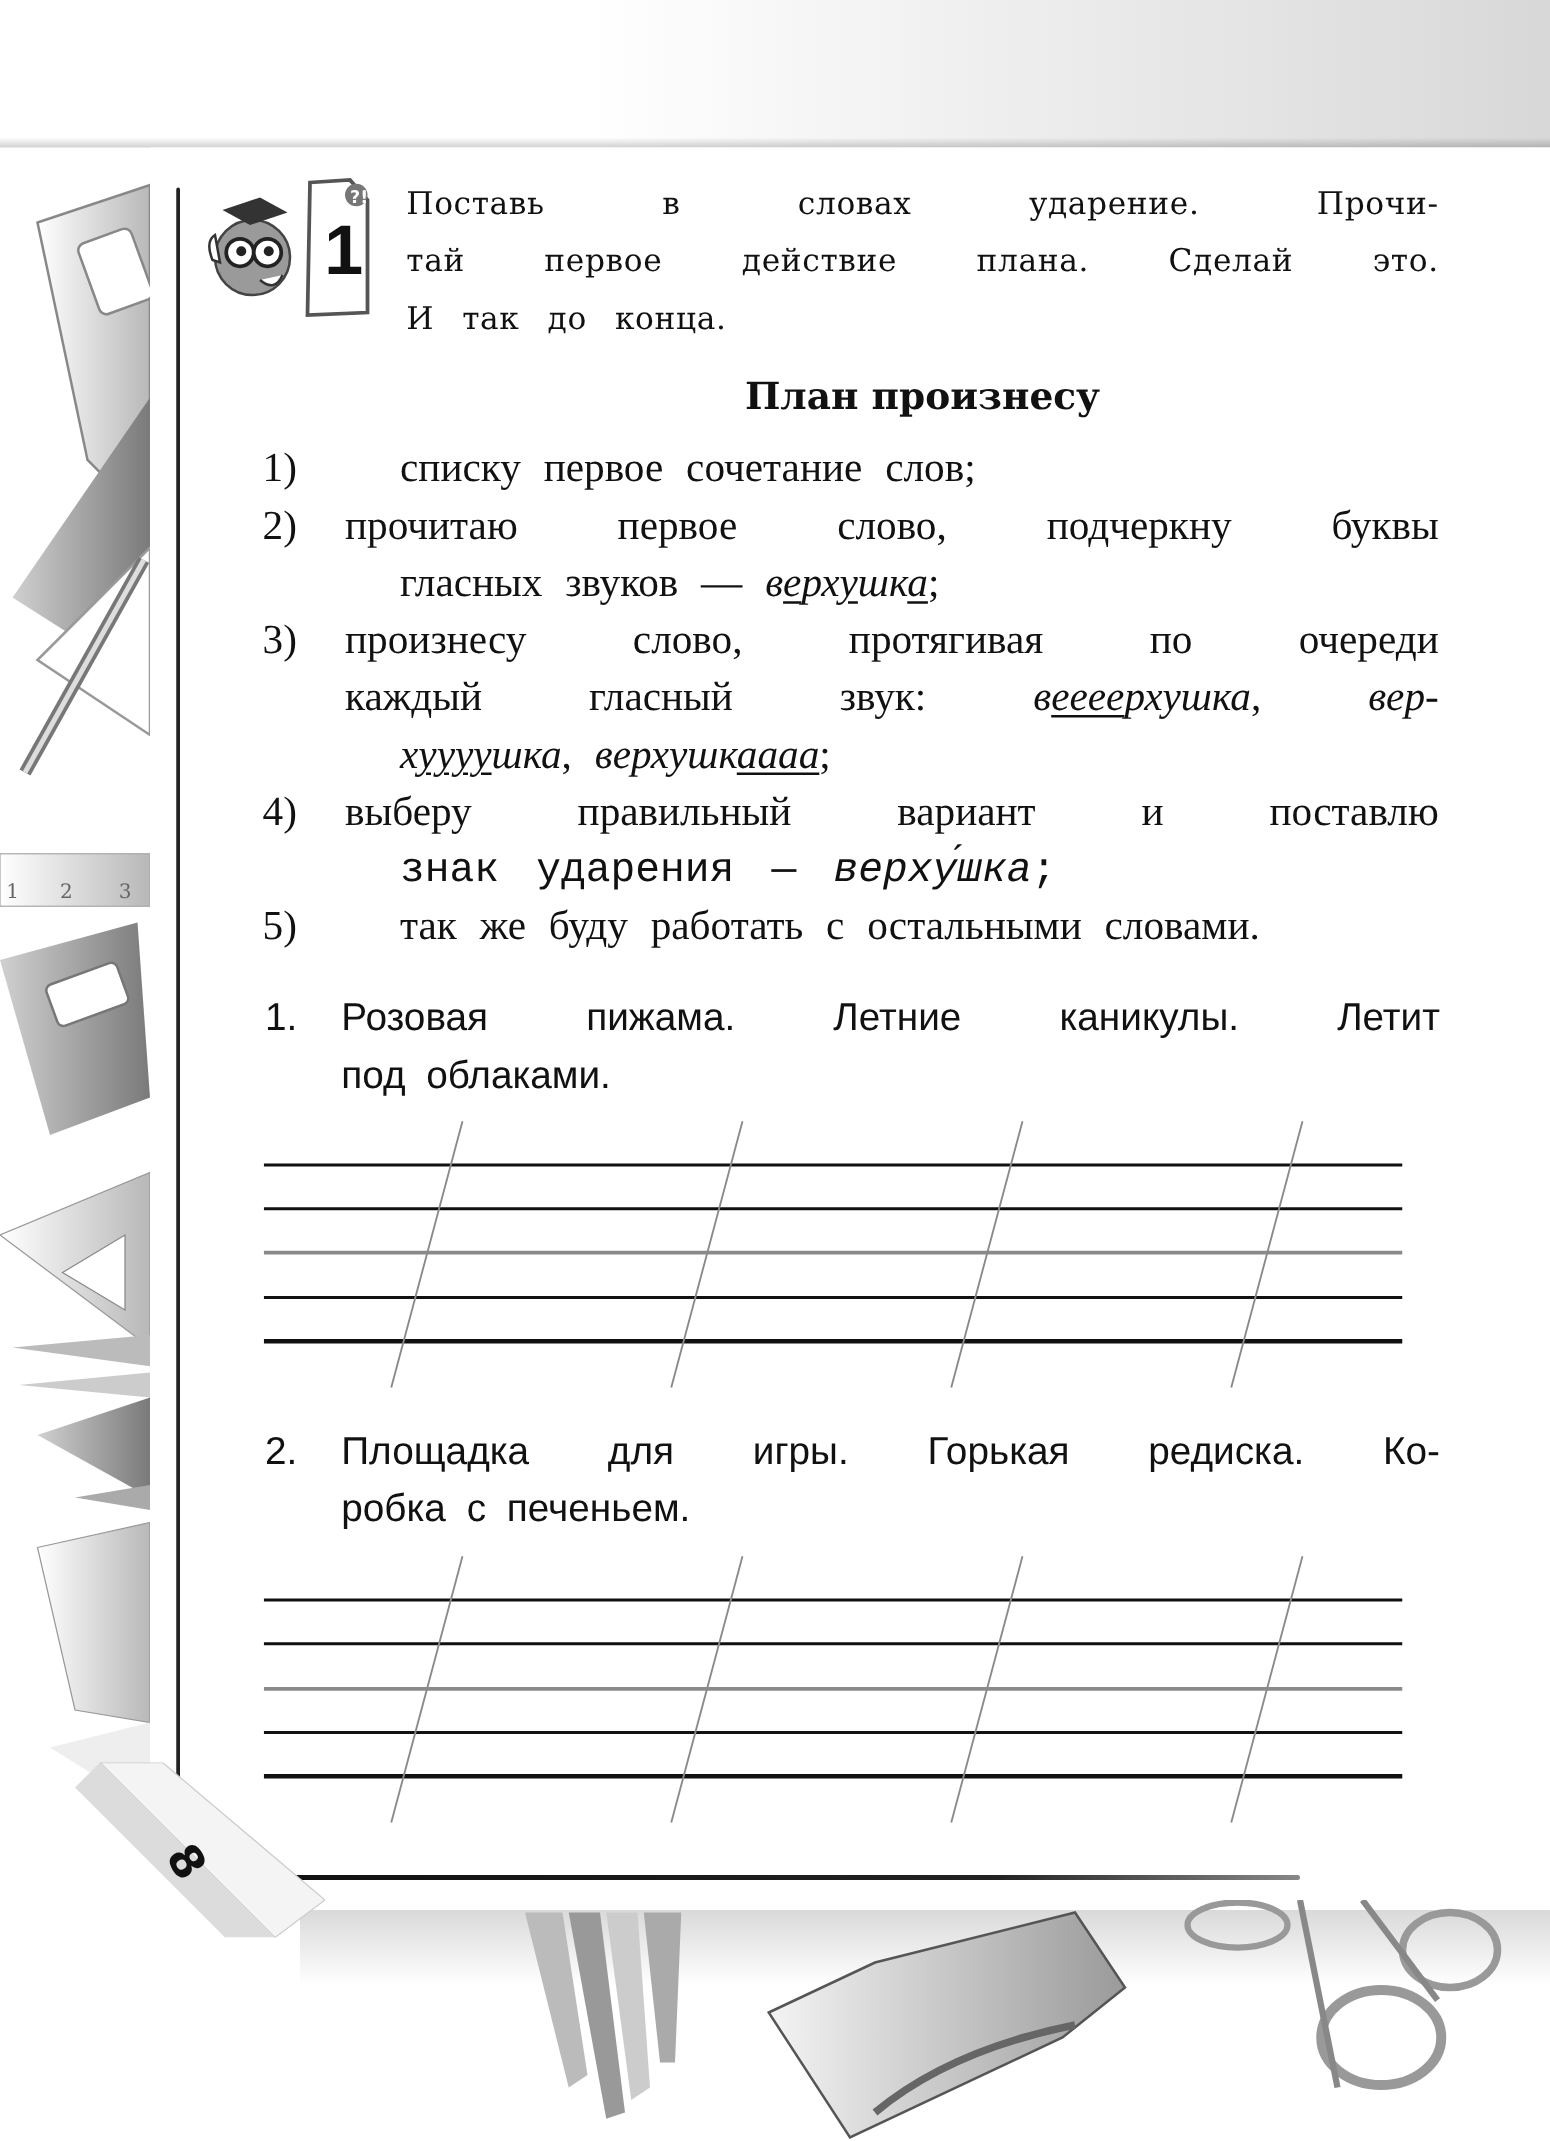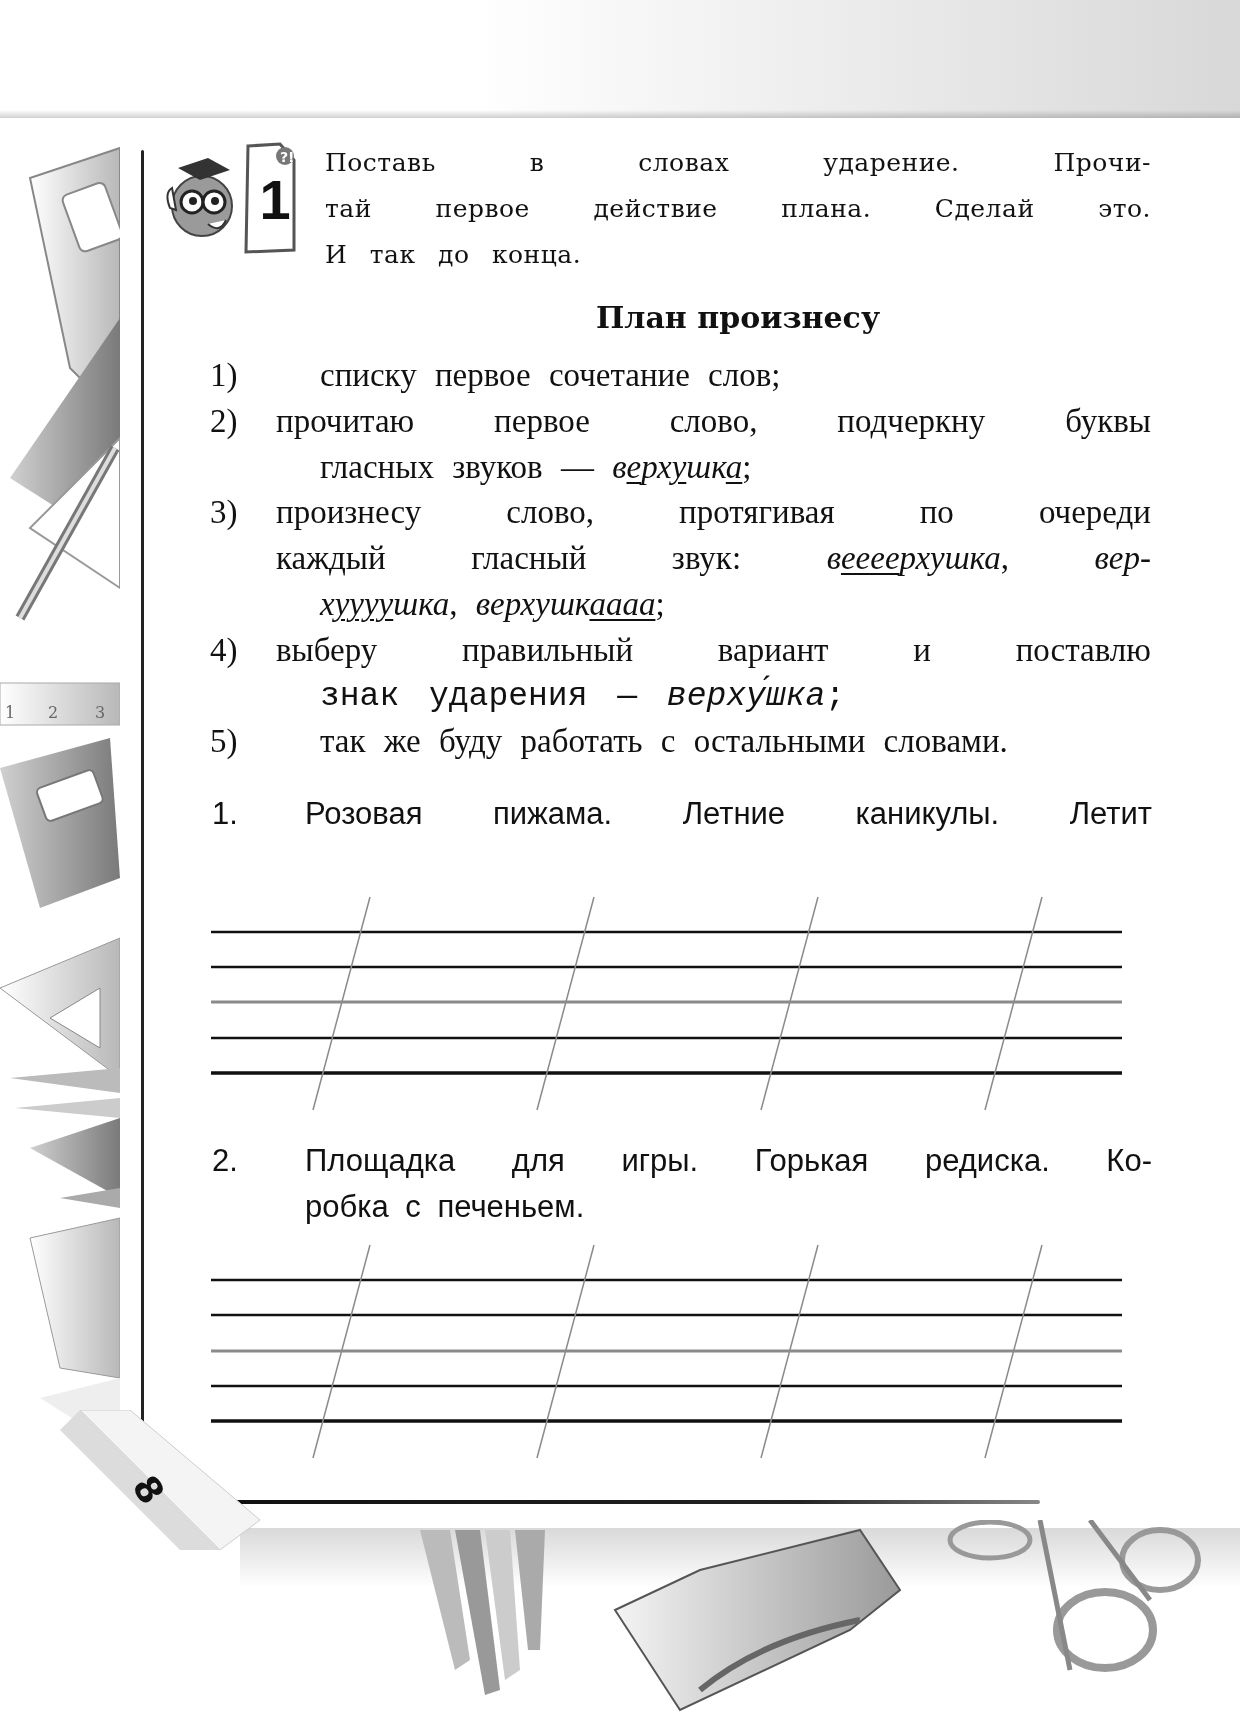--- a/index.html
+++ b/index.html
@@ -18,21 +18,21 @@
   .plan{position:absolute;left:210px;top:353px;width:941px;font-family:"Liberation Serif",serif;font-size:33px;line-height:45.8px;}
   .plan-row{position:relative;height:45.8px;}
   .plan-row .n{position:absolute;left:0;top:0;}
   .plan-row .t{position:absolute;left:66px;right:0;top:0;text-align:justify;text-align-last:justify;white-space:nowrap;}
   .plan-row .t.left{text-align-last:left;margin-left:44px;}
   .it{font-style:italic;}
   .u{text-decoration:underline;text-decoration-thickness:2px;text-underline-offset:4px;}
   .ex{position:absolute;left:212px;width:940px;font-family:"Liberation Sans",sans-serif;font-size:31px;line-height:46px;}
   .ex .row{position:relative;height:46px;}
   .ex .n{position:absolute;left:0;top:0;}
-  .ex .t{position:absolute;left:61px;right:0;top:0;white-space:nowrap;text-align:justify;text-align-last:justify;margin-left:32px;}
+  .ex .t{position:absolute;left:61px;right:0;top:0;white-space:nowrap;text-align:justify;text-align-last:justify;}
   .ex .t.left{text-align-last:left;word-spacing:8px;}
   .grid{position:absolute;left:211px;width:911px;height:230px;}
   .grid svg{position:absolute;left:0;top:0;}
   .bottom-rule{position:absolute;left:228px;top:1500px;width:812px;height:4px;background:linear-gradient(90deg,#111 0%,#222 70%,#888 100%);border-radius:2px;}
   .bottom-deco{position:absolute;left:0;top:1520px;width:1240px;height:193px;}
   .page-num{position:absolute;left:128px;top:1468px;width:40px;height:44px;font-family:"DejaVu Sans",sans-serif;font-weight:bold;font-size:36px;line-height:44px;text-align:center;transform:rotate(58deg);color:#111;}
 </style>
 </head>
 <body>
 
@@ -130,20 +130,23 @@
       <span class="n">5)</span>
       <span class="t left" style="word-spacing: 10px;"><span class="">так же буду работать с остальными словами.</span></span>
     </div>
   </div>
 
 <div class="ex" style="top:791px;">
   <div class="row">
     <span class="n">1.</span>
     <span class="t">Розовая пижама. Летние каникулы. Летит</span>
   </div>
+  <div class="row">
+    <span class="t left">под облаками.</span>
+  </div>
 </div>
 
 <div class="grid" style="top:895px;">
   <svg width="911" height="230">
     <line x1="0" y1="37" x2="911" y2="37" stroke="#111" stroke-width="2.5"></line>
     <line x1="0" y1="72" x2="911" y2="72" stroke="#111" stroke-width="2.5"></line>
     <line x1="0" y1="107" x2="911" y2="107" stroke="#8a8a8a" stroke-width="3"></line>
     <line x1="0" y1="143" x2="911" y2="143" stroke="#111" stroke-width="2.5"></line>
     <line x1="0" y1="178" x2="911" y2="178" stroke="#111" stroke-width="3.5"></line>
     <line x1="159" y1="2" x2="102" y2="215" stroke="#8a8a8a" stroke-width="1.5"></line>

